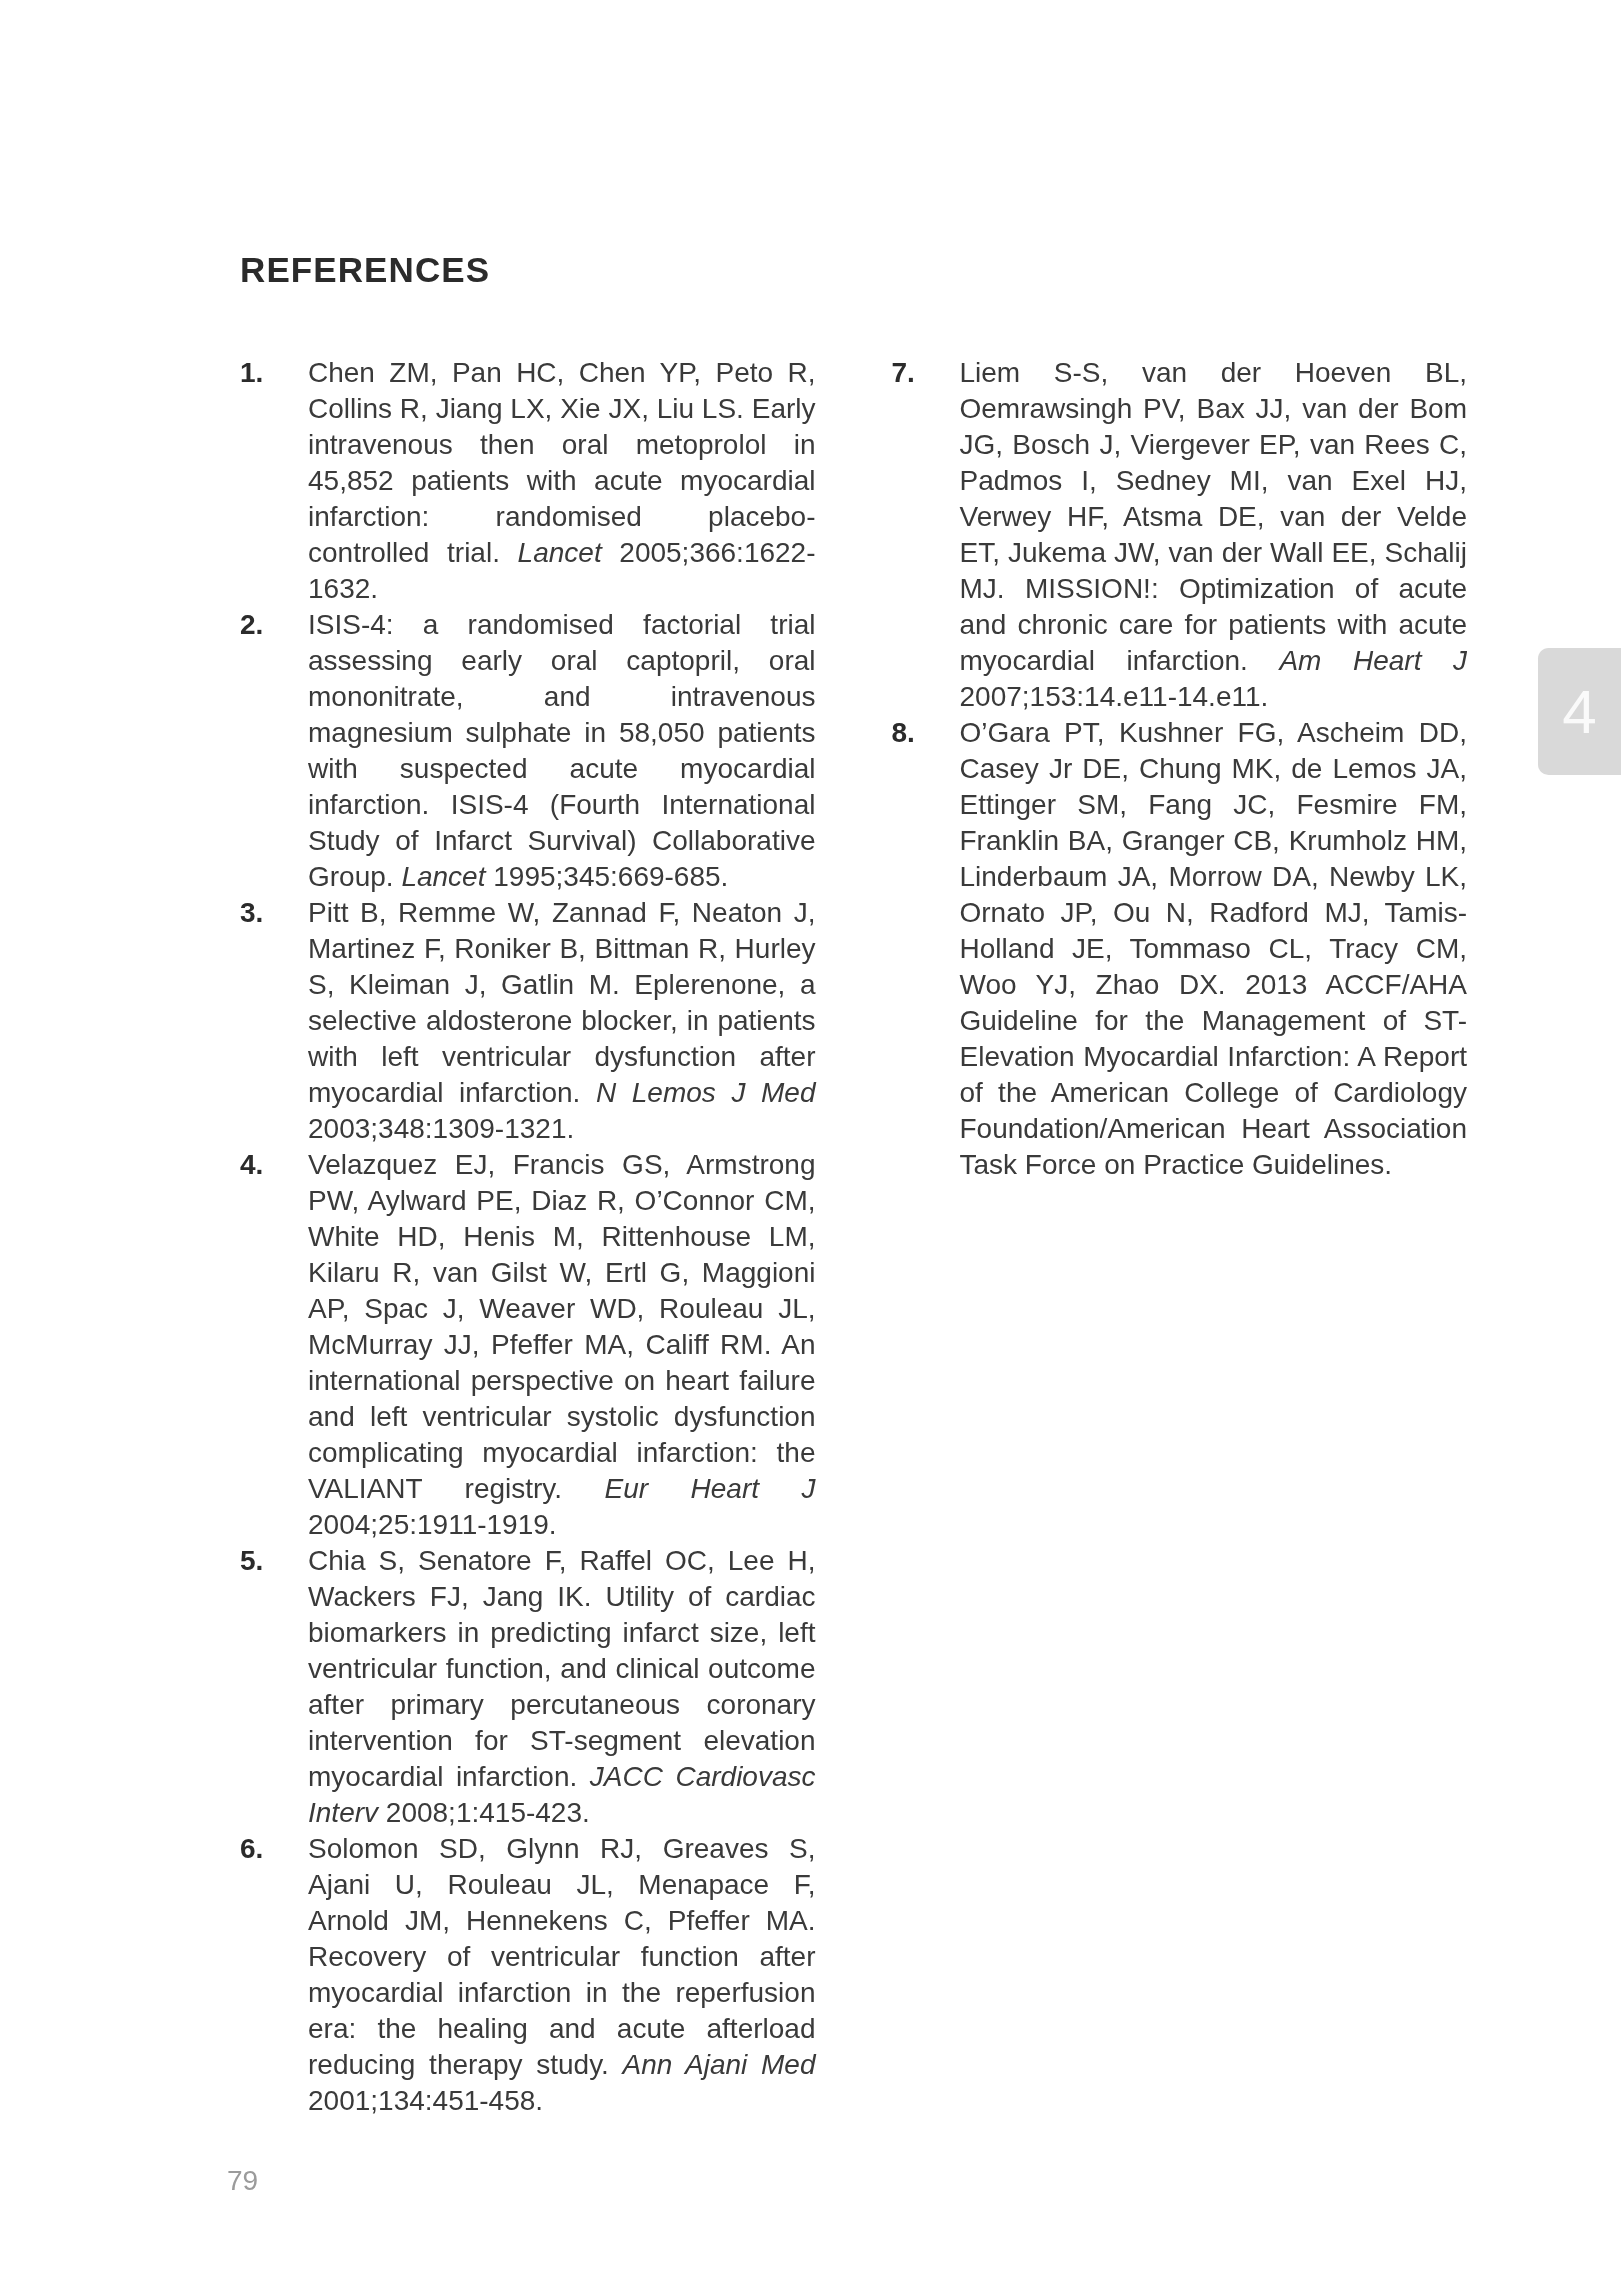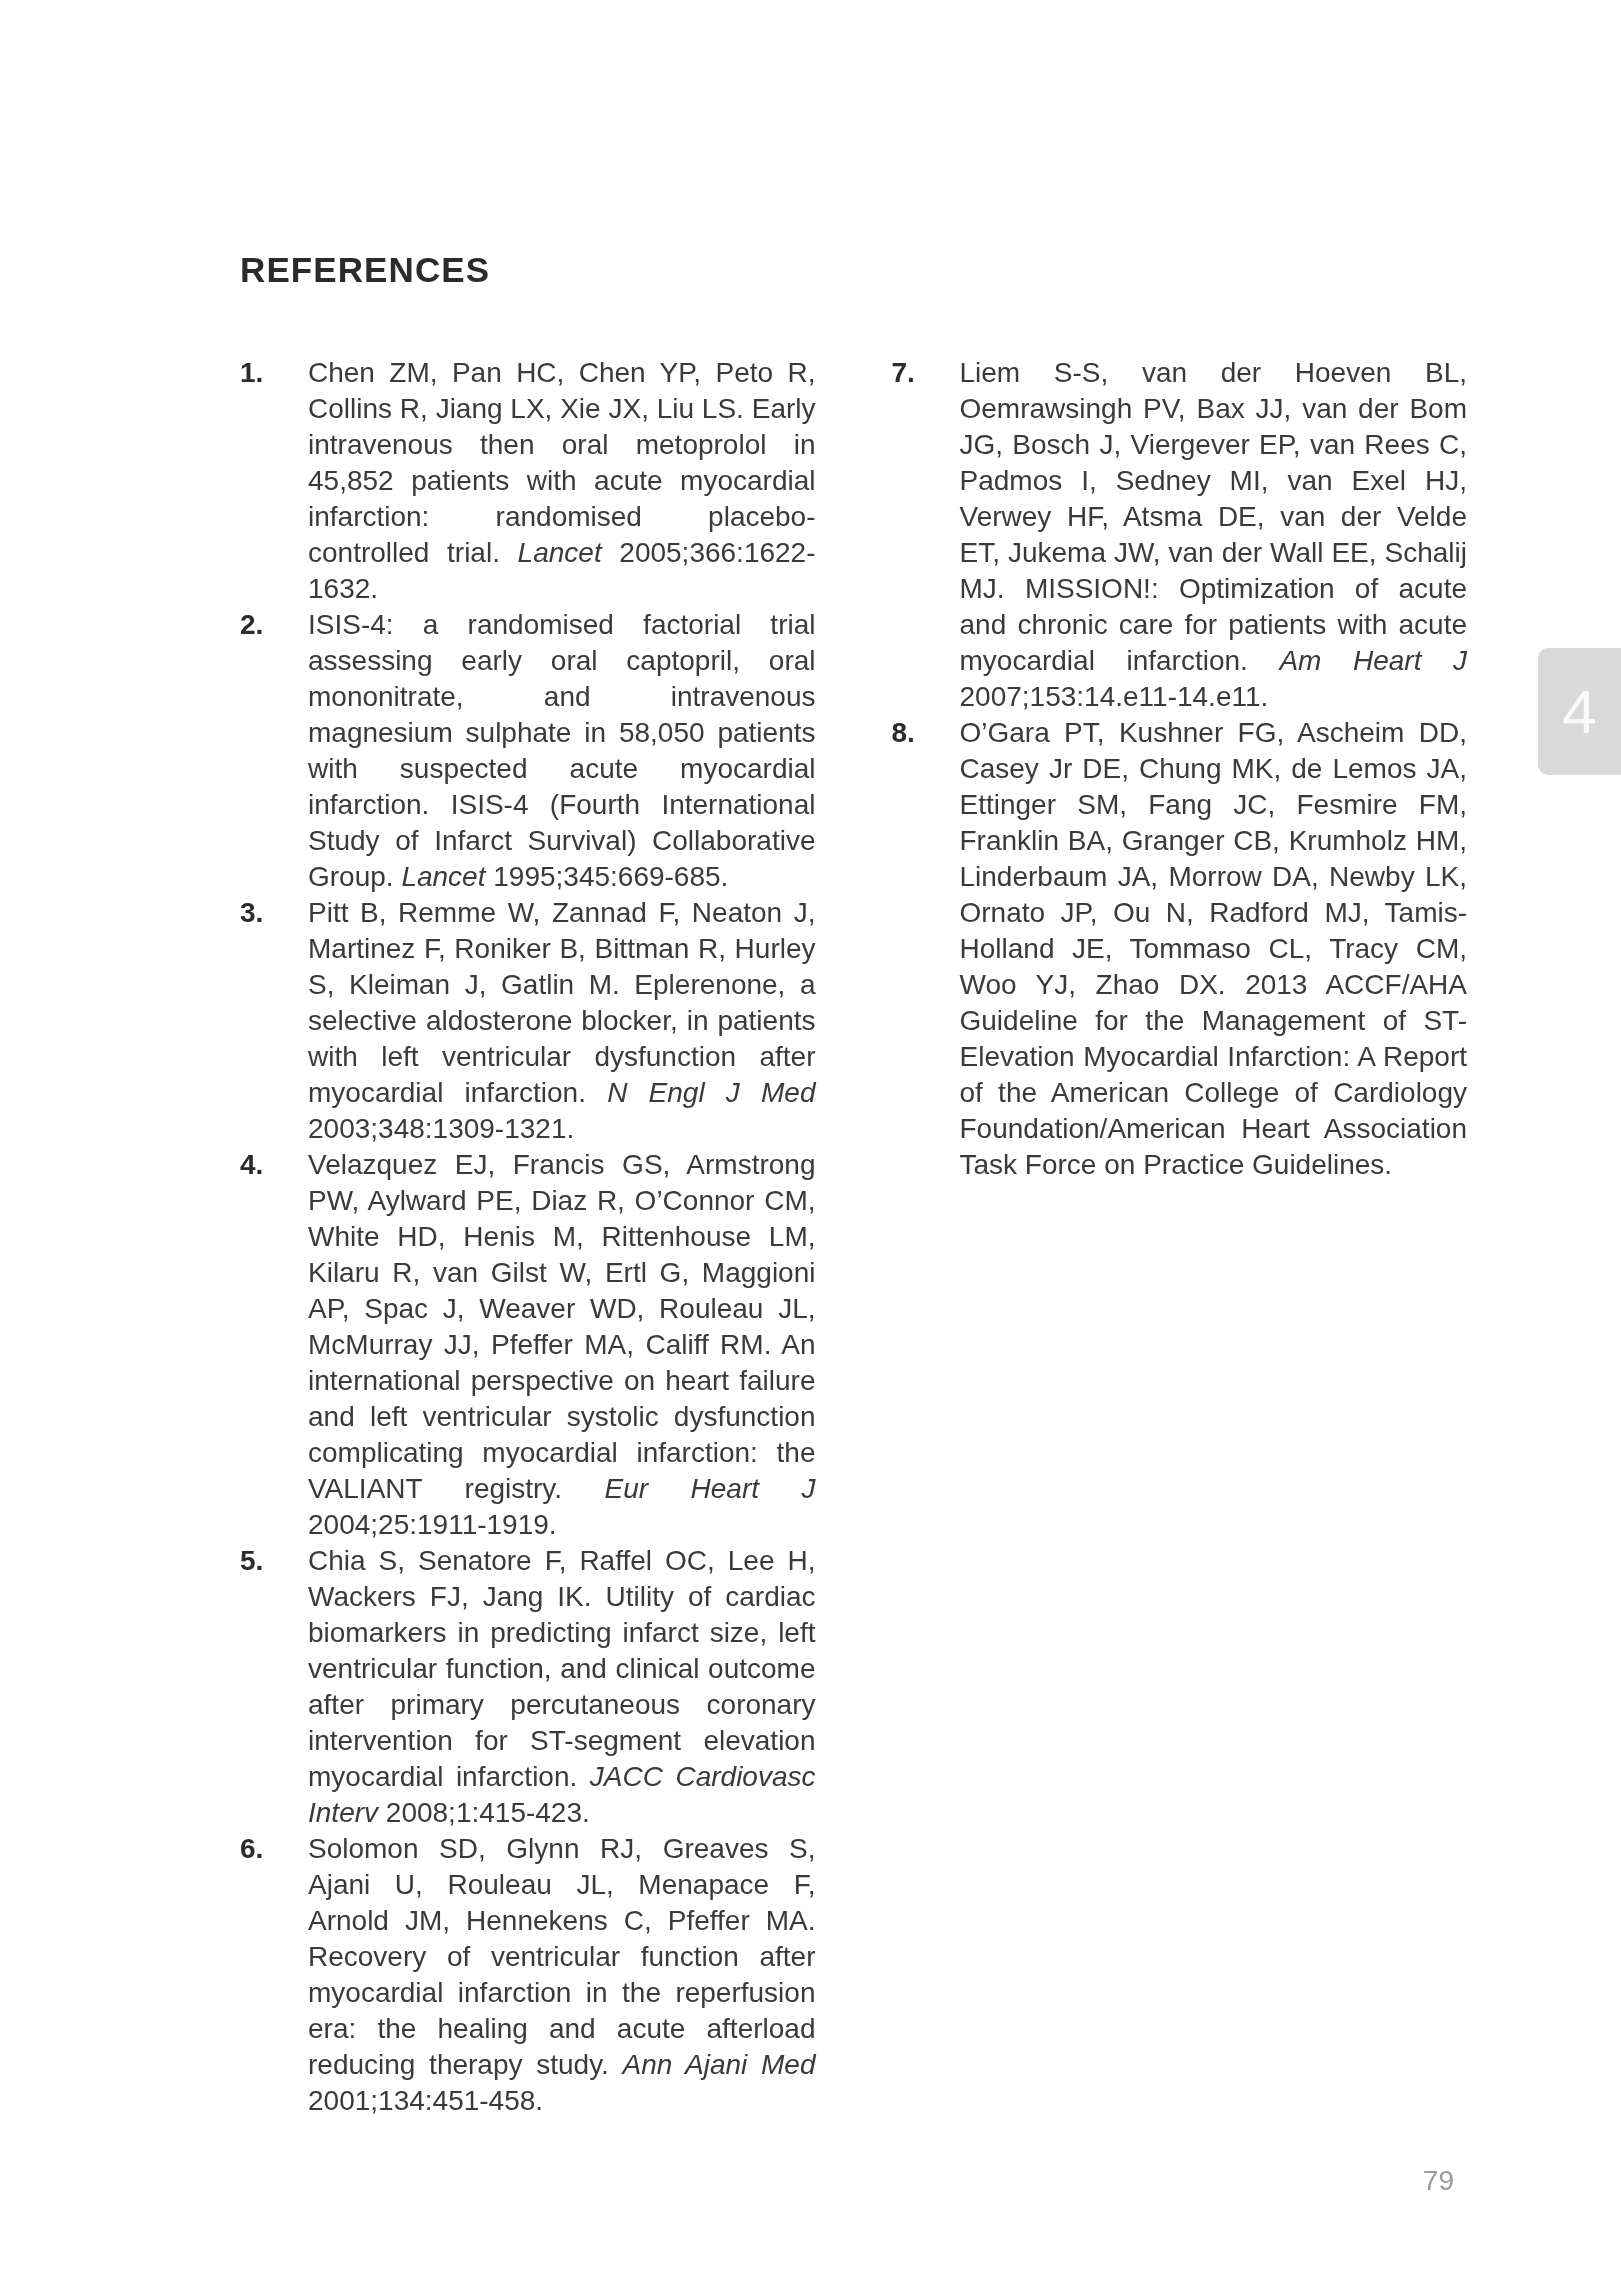--- a/index.html
+++ b/index.html
@@ -65,34 +65,34 @@
   .chapter-tab span {
     font-size: 62px;
     color: var(--tab-text, #fafafa);
     font-weight: 400;
   }
   .page-number {
     position: absolute;
     left: 227px;
     top: 2165px;
     width: 1227px;
-    text-align: right;
+    text-align: left;
     font-size: 28px;
     color: var(--page-number, #9b9b9b);
   }
 </style>
 </head>
 <body>
 
 <div class="content">
   <h1 class="refs-heading">REFERENCES</h1>
   <div class="ref-list">
       <p class="ref"><span class="num">1.</span><span class="rm">Chen ZM, Pan HC, Chen YP, Peto R, Collins R, Jiang LX, Xie JX, Liu LS. Early intravenous then oral metoprolol in 45,852 patients with acute myocardial infarction: randomised placebo-controlled trial. </span><span class="it">Lancet</span><span class="rm"> 2005;366:1622-1632.</span></p>
       <p class="ref"><span class="num">2.</span><span class="rm">ISIS-4: a randomised factorial trial assessing early oral captopril, oral mononitrate, and intravenous magnesium sulphate in 58,050 patients with suspected acute myocardial infarction. ISIS-4 (Fourth International Study of Infarct Survival) Collaborative Group. </span><span class="it">Lancet</span><span class="rm"> 1995;345:669-685.</span></p>
-      <p class="ref"><span class="num">3.</span><span class="rm">Pitt B, Remme W, Zannad F, Neaton J, Martinez F, Roniker B, Bittman R, Hurley S, Kleiman J, Gatlin M. Eplerenone, a selective aldosterone blocker, in patients with left ventricular dysfunction after myocardial infarction. </span><span class="it">N Engl J Med</span><span class="rm"> 2003;348:1309-1321.</span></p>
+      <p class="ref"><span class="num">3.</span><span class="rm">Pitt B, Remme W, Zannad F, Neaton J, Martinez F, Roniker B, Bittman R, Hurley S, Kleiman J, Gatlin M. Eplerenone, a selective aldosterone blocker, in patients with left ventricular dysfunction after myocardial infarction. </span><span class="it">N Lemos J Med</span><span class="rm"> 2003;348:1309-1321.</span></p>
       <p class="ref"><span class="num">4.</span><span class="rm">Velazquez EJ, Francis GS, Armstrong PW, Aylward PE, Diaz R, O’Connor CM, White HD, Henis M, Rittenhouse LM, Kilaru R, van Gilst W, Ertl G, Maggioni AP, Spac J, Weaver WD, Rouleau JL, McMurray JJ, Pfeffer MA, Califf RM. An international perspective on heart failure and left ventricular systolic dysfunction complicating myocardial infarction: the VALIANT registry. </span><span class="it">Eur Heart J</span><span class="rm"> 2004;25:1911-1919.</span></p>
       <p class="ref"><span class="num">5.</span><span class="rm">Chia S, Senatore F, Raffel OC, Lee H, Wackers FJ, Jang IK. Utility of cardiac biomarkers in predicting infarct size, left ventricular function, and clinical outcome after primary percutaneous coronary intervention for ST-segment elevation myocardial infarction. </span><span class="it">JACC Cardiovasc Interv</span><span class="rm"> 2008;1:415-423.</span></p>
       <p class="ref"><span class="num">6.</span><span class="rm">Solomon SD, Glynn RJ, Greaves S, Ajani U, Rouleau JL, Menapace F, Arnold JM, Hennekens C, Pfeffer MA. Recovery of ventricular function after myocardial infarction in the reperfusion era: the healing and acute afterload reducing therapy study. </span><span class="it">Ann Ajani Med</span><span class="rm"> 2001;134:451-458.</span></p>
       <p class="ref"><span class="num">7.</span><span class="rm">Liem S-S, van der Hoeven BL, Oemrawsingh PV, Bax JJ, van der Bom JG, Bosch J, Viergever EP, van Rees C, Padmos I, Sedney MI, van Exel HJ, Verwey HF, Atsma DE, van der Velde ET, Jukema JW, van der Wall EE, Schalij MJ. MISSION!: Optimization of acute and chronic care for patients with acute myocardial infarction. </span><span class="it">Am Heart J</span><span class="rm"> 2007;153:14.e11-14.e11.</span></p>
       <p class="ref"><span class="num">8.</span><span class="rm">O’Gara PT, Kushner FG, Ascheim DD, Casey Jr DE, Chung MK, de Lemos JA, Ettinger SM, Fang JC, Fesmire FM, Franklin BA, Granger CB, Krumholz HM, Linderbaum JA, Morrow DA, Newby LK, Ornato JP, Ou N, Radford MJ, Tamis-Holland JE, Tommaso CL, Tracy CM, Woo YJ, Zhao DX. 2013 ACCF/AHA Guideline for the Management of ST-Elevation Myocardial Infarction: A Report of the American College of Cardiology Foundation/American Heart Association Task Force on Practice Guidelines.</span></p>
     </div>
 </div>
 
 <div class="chapter-tab">
   <span>4</span>

